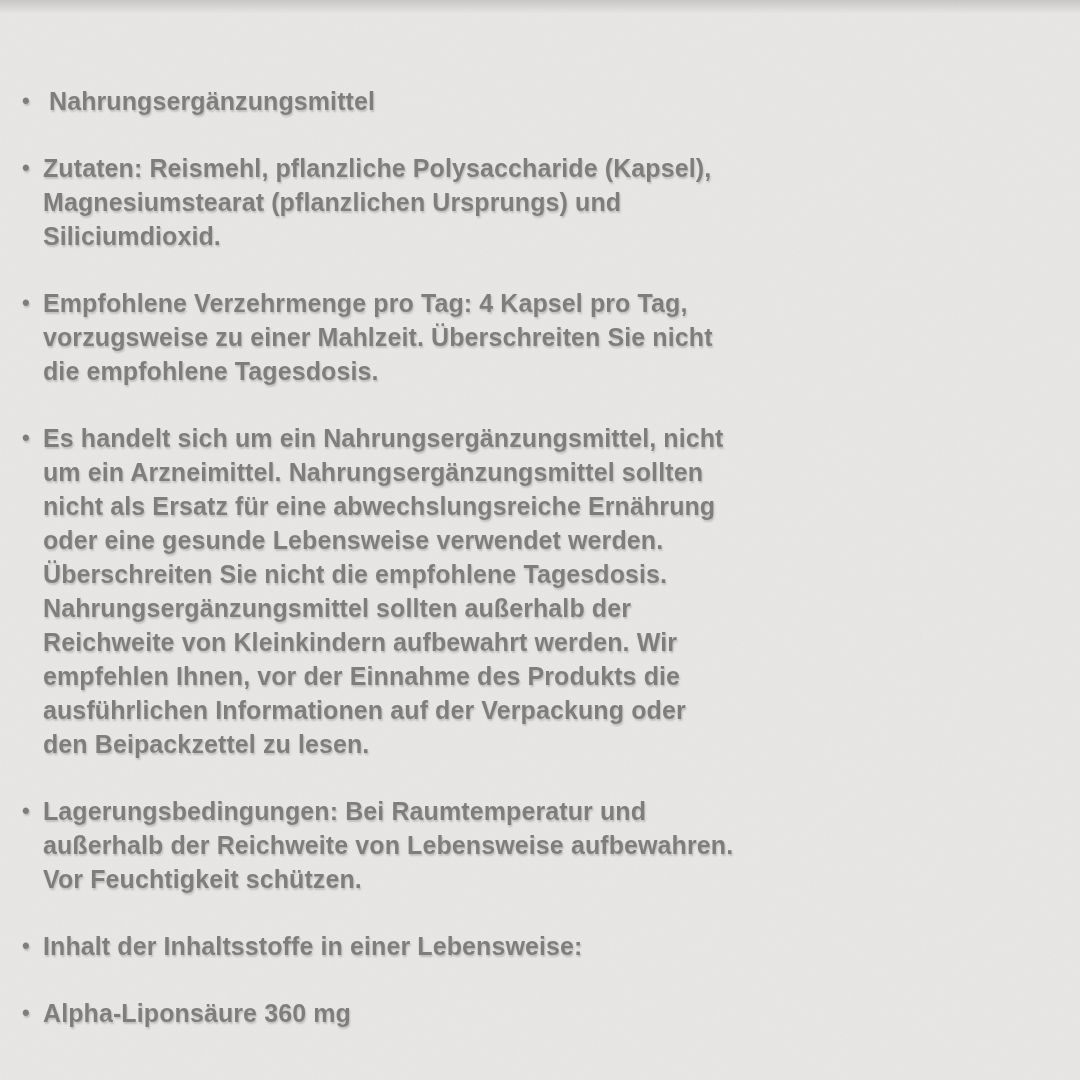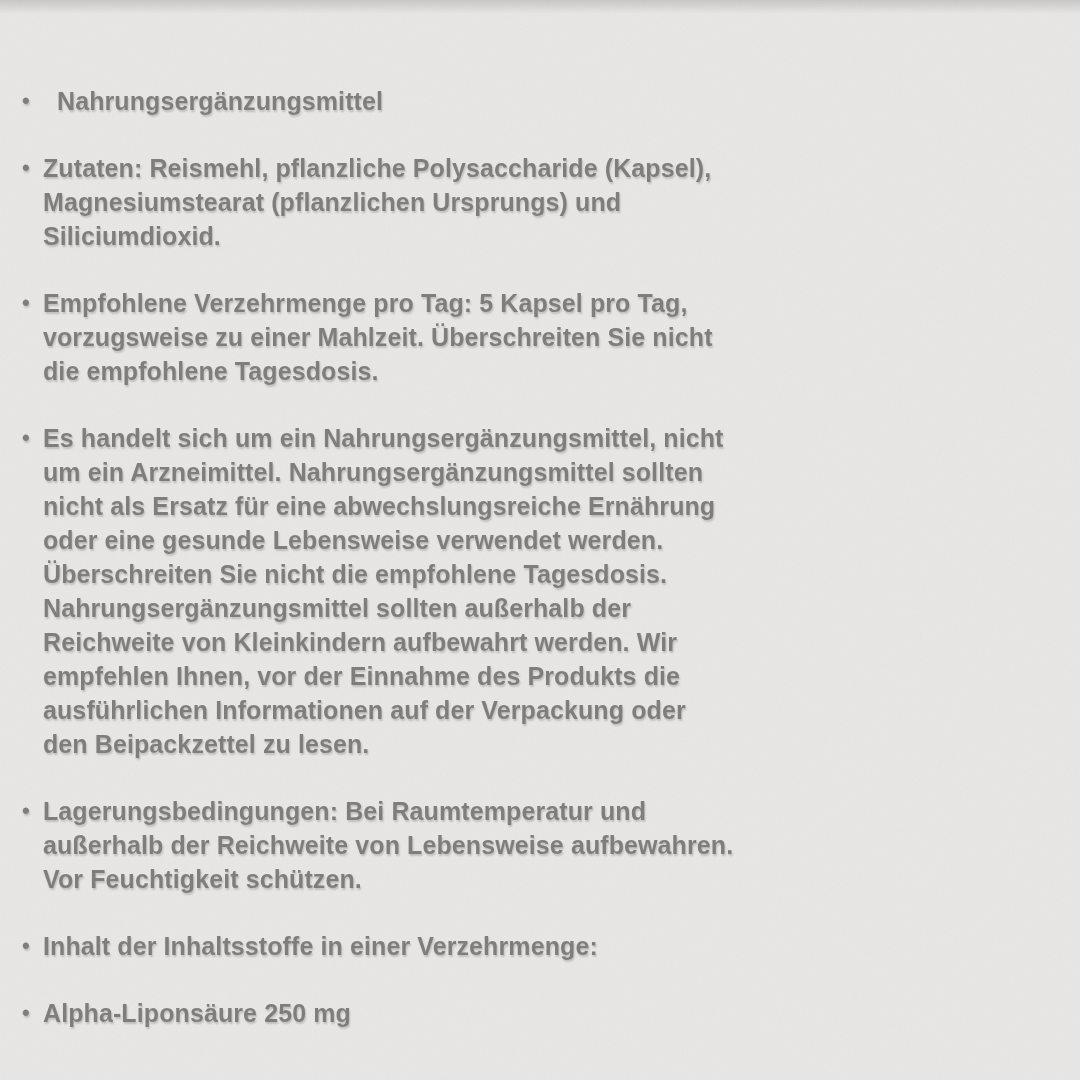--- a/index.html
+++ b/index.html
@@ -67,21 +67,20 @@
     width: 21px;
     font-size: 22px;
     line-height: 34px;
   }
   .text {
     flex: 1 1 auto;
     max-width: 692px;
   }
   li.bullet-item:first-child .text {
     padding-left: 6px;
-    margin-left: 8px;
   }
 </style>
 </head>
 <body>
 
 <div class="page">
 
   <svg class="paper-texture" xmlns="http://www.w3.org/2000/svg" width="1080" height="1080">
     <filter id="grain" x="0" y="0" width="100%" height="100%">
       <feTurbulence type="fractalNoise" baseFrequency="0.82" numOctaves="3" stitchTiles="stitch" result="noise"></feTurbulence>
@@ -100,33 +99,33 @@
     <li class="bullet-item">
       <span class="bullet">•</span>
       <span class="text">Nahrungsergänzungsmittel</span>
     </li>
     <li class="bullet-item">
       <span class="bullet">•</span>
       <span class="text">Zutaten: Reismehl, pflanzliche Polysaccharide (Kapsel), Magnesiumstearat (pflanzlichen Ursprungs) und Siliciumdioxid.</span>
     </li>
     <li class="bullet-item">
       <span class="bullet">•</span>
-      <span class="text">Empfohlene Verzehrmenge pro Tag: 5 Kapsel pro Tag, vorzugsweise zu einer Mahlzeit. Überschreiten Sie nicht die empfohlene Tagesdosis.</span>
+      <span class="text">Empfohlene Verzehrmenge pro Tag: 4 Kapsel pro Tag, vorzugsweise zu einer Mahlzeit. Überschreiten Sie nicht die empfohlene Tagesdosis.</span>
     </li>
     <li class="bullet-item">
       <span class="bullet">•</span>
       <span class="text">Es handelt sich um ein Nahrungsergänzungsmittel, nicht um ein Arzneimittel. Nahrungsergänzungsmittel sollten nicht als Ersatz für eine abwechslungsreiche Ernährung oder eine gesunde Lebensweise verwendet werden. Überschreiten Sie nicht die empfohlene Tagesdosis. Nahrungsergänzungsmittel sollten außerhalb der Reichweite von Kleinkindern aufbewahrt werden. Wir empfehlen Ihnen, vor der Einnahme des Produkts die ausführlichen Informationen auf der Verpackung oder den Beipackzettel zu lesen.</span>
     </li>
     <li class="bullet-item">
       <span class="bullet">•</span>
       <span class="text">Lagerungsbedingungen: Bei Raumtemperatur und außerhalb der Reichweite von Lebensweise aufbewahren. Vor Feuchtigkeit schützen.</span>
     </li>
     <li class="bullet-item">
       <span class="bullet">•</span>
-      <span class="text">Inhalt der Inhaltsstoffe in einer Verzehrmenge:</span>
+      <span class="text">Inhalt der Inhaltsstoffe in einer Lebensweise:</span>
     </li>
     <li class="bullet-item">
       <span class="bullet">•</span>
-      <span class="text">Alpha-Liponsäure 250 mg</span>
+      <span class="text">Alpha-Liponsäure 360 mg</span>
     </li>
   </ul>
 
 </div>
 
 </body></html>

